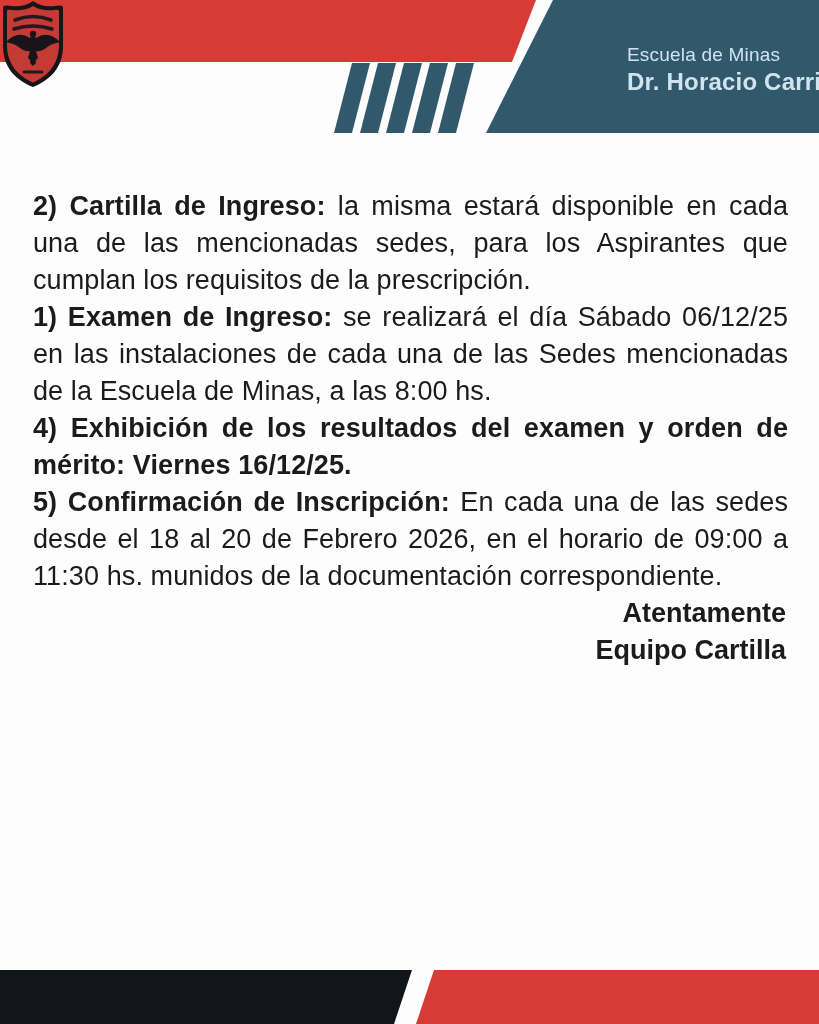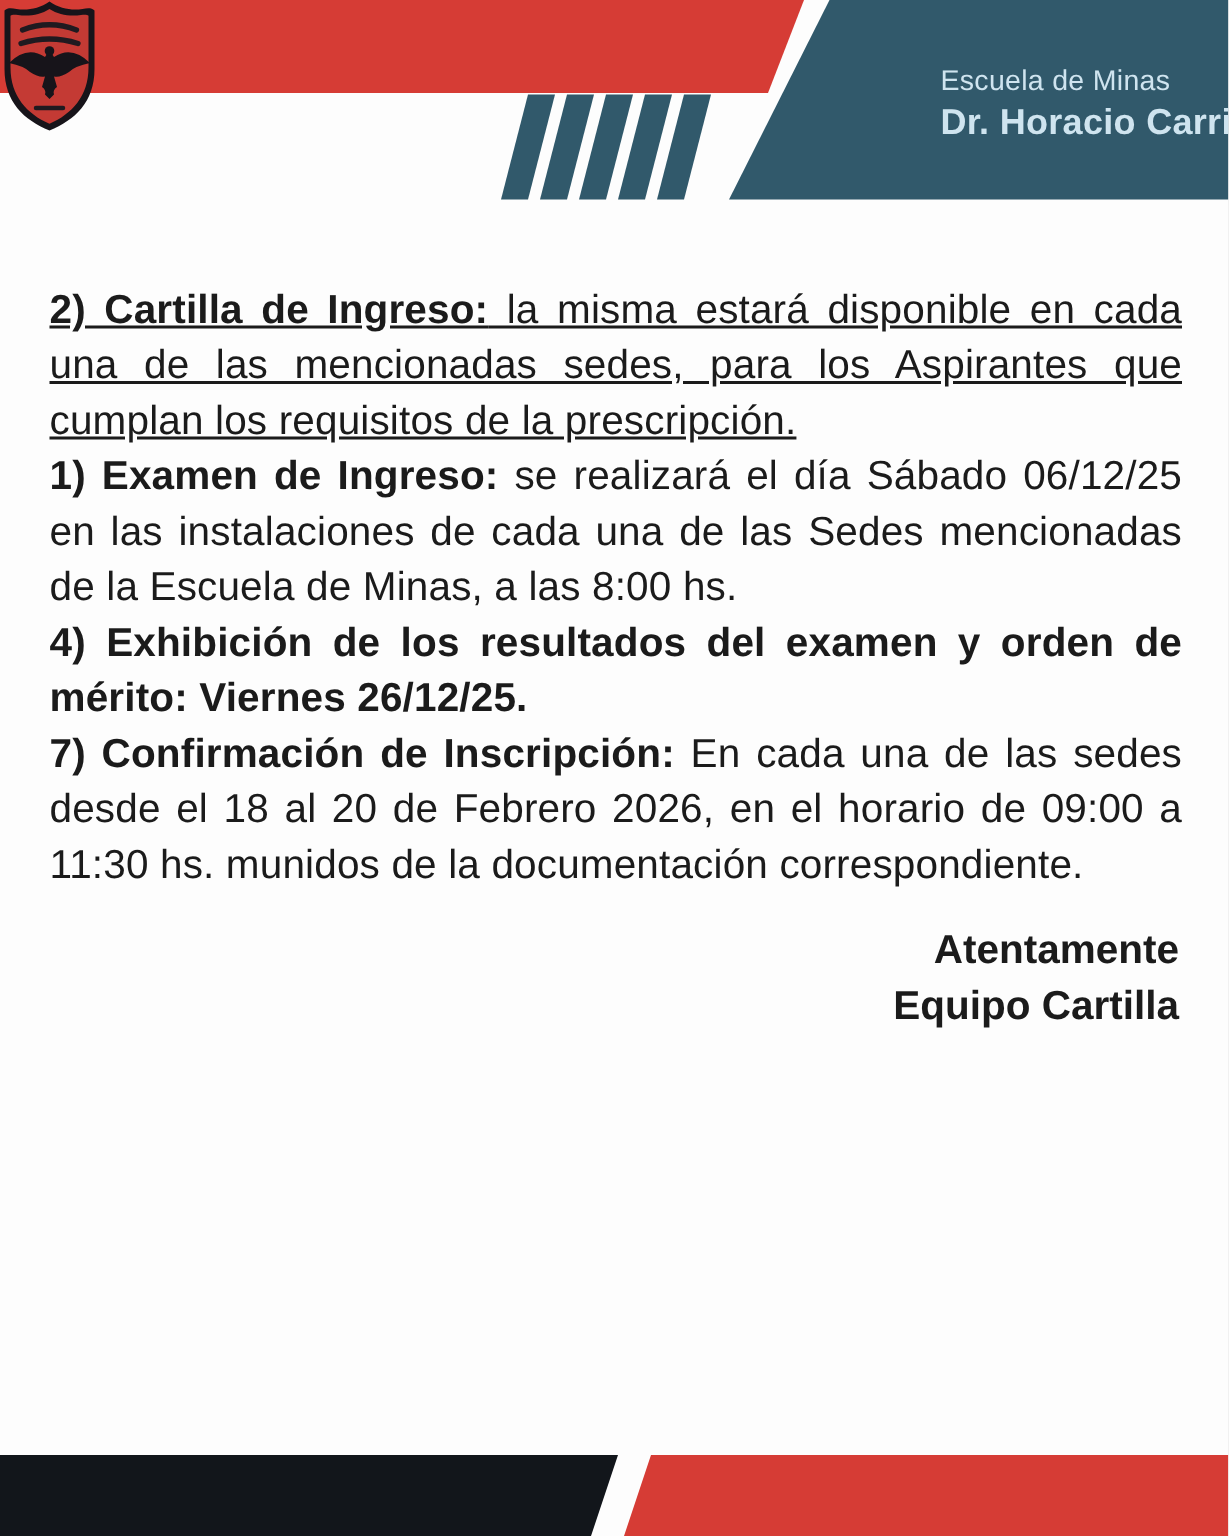--- a/index.html
+++ b/index.html
@@ -33,33 +33,32 @@
   }
   .content p {
     margin: 0;
     font-size: 27px;
     line-height: 37px;
     text-align: justify;
     letter-spacing: 0.1px;
   }
   .content p .lead { font-weight: 700; }
   .content p.bold-all { font-weight: 700; }
-  .p-2 { margin-bottom: 39px; text-decoration: underline; }
+  .p-2 { margin-bottom: 39px; }
   .p-3 { margin-bottom: 34px; }
   .p-4 { margin-bottom: 36px; }
   .p-5 { margin-bottom: 31px; }
 
   .signature {
     text-align: right;
     font-weight: 700;
     font-size: 27px;
     line-height: 37px;
     padding-right: 2px;
     color: #1b1b1b;
-    margin-top: 20px;
   }
 
   
   .footer { position: absolute; left: 0; bottom: 0; width: 819px; height: 54px; }
   .footer svg { display: block; }
 </style>
 </head>
 <body>
 
 <div class="page">
@@ -103,25 +102,25 @@
 
     <p class="p-2">
       <span class="lead">2) Cartilla de Ingreso:</span><span> la misma estará disponible en cada una de las mencionadas sedes, para los Aspirantes que cumplan los requisitos de la prescripción.</span>
     </p>
 
     <p class="p-3">
       <span class="lead">1) Examen de Ingreso:</span><span> se realizará el día Sábado 06/12/25 en las instalaciones de cada una de las Sedes mencionadas de la Escuela de Minas, a las 8:00 hs.</span>
     </p>
 
     <p class="p-4 bold-all">
-      <span class="lead">4) Exhibición de los resultados del examen y orden de mérito: Viernes 26/12/25.</span><span></span>
+      <span class="lead">4) Exhibición de los resultados del examen y orden de mérito: Viernes 16/12/25.</span><span></span>
     </p>
 
     <p class="p-5">
-      <span class="lead">7) Confirmación de Inscripción:</span><span> En cada una de las sedes desde el 18 al 20 de Febrero 2026, en el horario de 09:00 a 11:30 hs. munidos de la  documentación correspondiente.</span>
+      <span class="lead">5) Confirmación de Inscripción:</span><span> En cada una de las sedes desde el 18 al 20 de Febrero 2026, en el horario de 09:00 a 11:30 hs. munidos de la  documentación correspondiente.</span>
     </p>
 
     <div class="signature">
       <div>Atentamente</div>
       <div>Equipo Cartilla</div>
     </div>
   </div>
 
   <div class="footer">
     <svg width="819" height="54" viewBox="0 0 819 54">

